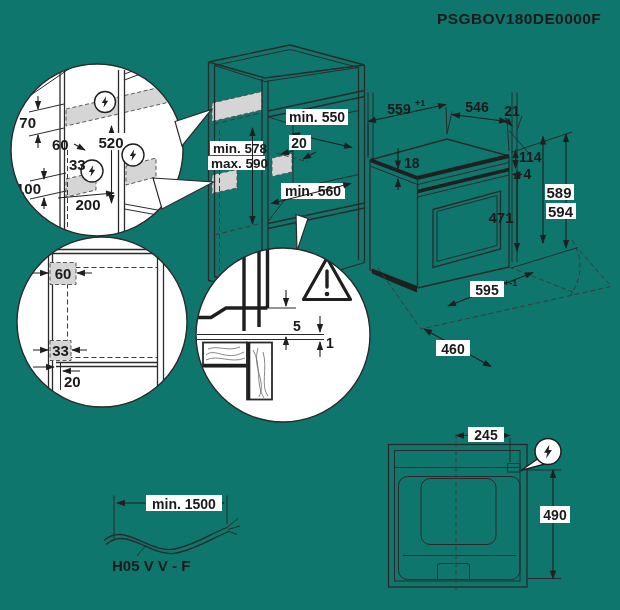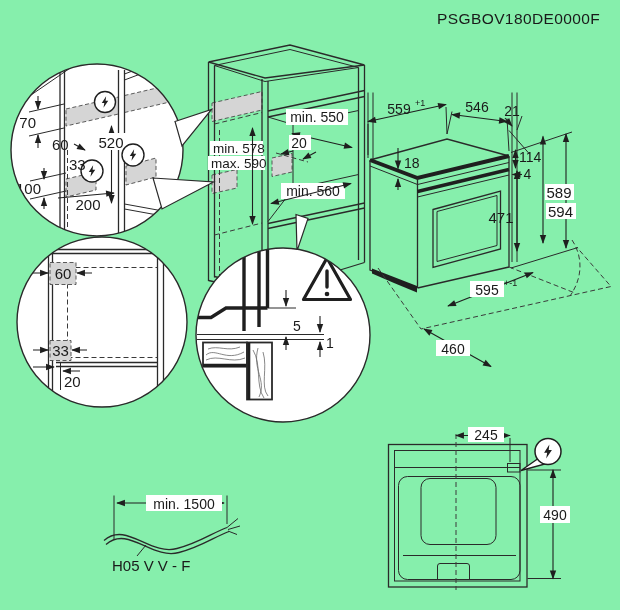--- a/index.html
+++ b/index.html
@@ -1,16 +1,16 @@
 <!DOCTYPE html>
 <html><head>
 <meta charset="utf-8">
 <style>
   html,body{margin:0;padding:0;background:#ffffff;}
-  .page{position:relative;width:620px;height:610px;background:#86efac;overflow:hidden;}
+  .page{position:relative;width:620px;height:610px;background:#0f766e;overflow:hidden;font-weight:bold;}
   svg{display:block;}
   text{font-family:"Liberation Sans","DejaVu Sans",sans-serif;fill:#1a1a1a;}
   .t15{font-size:15px;}
   .t14{font-size:14px;}
   .t13{font-size:13.5px;}
   .sup{font-size:9px;}
   .title{font-size:15.5px;letter-spacing:.4px;}
   .ln{stroke:#2a2a2a;stroke-width:1.3;fill:none;}
   .ln1{stroke:#2a2a2a;stroke-width:1;fill:none;}
   .thk{stroke:#1f1f1f;stroke-width:4;fill:none;}

